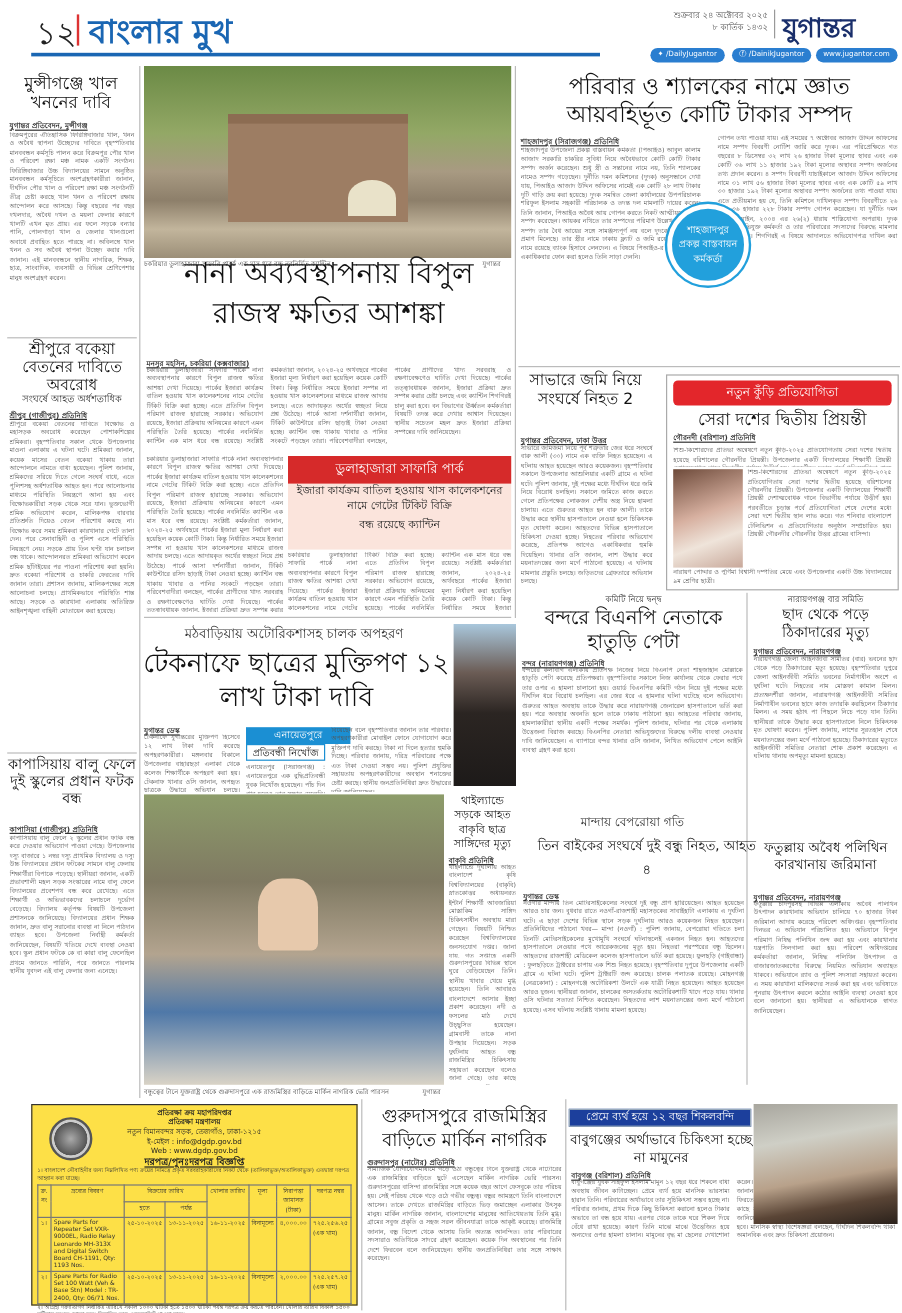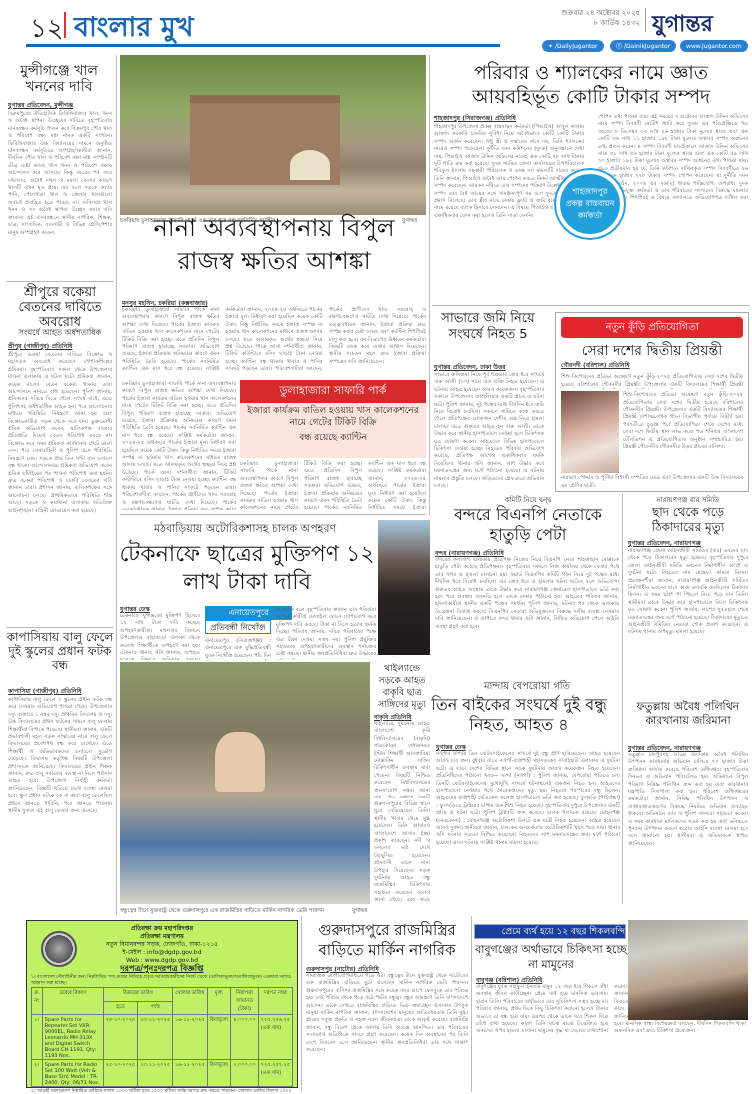--- a/index.html
+++ b/index.html
@@ -17,24 +17,24 @@
 .byline{font-size:6px;color:#333;text-decoration:underline;font-weight:bold}
 .body-text{font-size:5.2px;line-height:7.4px;color:#555;text-align:justify;overflow:hidden}
 .photo{background:linear-gradient(135deg,#5c7a3a,#8aa05c 40%,#b9a586 70%,#6f6050)}
 .caption{font-size:5.5px;color:#444}
 .rule-v{background:#bbb;width:1px}
 .rule-h{background:#bbb;height:1px}
 .badge-red{background:#e3262b;color:#fff;text-align:center;border-radius:4px}
 .badge-blue{background:#1b8fd3;color:#fff;text-align:center}
 .circle-badge{border-radius:50%;background:#22a0dc;border:4px solid #fff;box-shadow:0 0 0 2px #22a0dc;color:#fff;text-align:center;display:flex;flex-direction:column;justify-content:center;font-size:11px;line-height:15px}
 .boxed{border:1px solid #aaa}
-.ad-box{border:1.5px solid #333;background:#bef264}
+.ad-box{border:1.5px solid #333;background:#fde047}
 table.ad-table{border-collapse:collapse;font-size:5px;width:100%}
 table.ad-table td,table.ad-table th{border:0.6px solid #777;padding:1px 2px;vertical-align:top;color:#333;font-weight:normal}
-.navy-banner{background:#1c3f9c;color:#fff;text-align:right;border:1px solid #9ab}
+.navy-banner{background:#1c3f9c;color:#fff;text-align:center;border:1px solid #9ab}
 </style>
 </head>
 <body>
 
 <div class="abs masthead-num">১২</div>
 <div class="abs masthead-sep"></div>
 <div class="abs masthead-title">বাংলার মুখ</div>
 <div class="abs masthead-rule"></div>
 <div class="abs date-block">
   <div>শুক্রবার ২৪ অক্টোবর ২০২৫</div>
@@ -91,21 +91,21 @@
 <div class="abs body-text" style="left:434px;top:123px;width:150px;height:178px">শাহজাদপুর উপজেলা প্রকল্প বাস্তবায়ন কর্মকর্তা (পিআইও) আবুল কালাম আজাদ সরকারি চাকরির সুবিধা নিয়ে অবৈধভাবে কোটি কোটি টাকার সম্পদ অর্জন করেছেন। শুধু স্ত্রী ও সন্তানের নামে নয়, তিনি শ্যালকের নামেও সম্পদ গড়েছেন। দুর্নীতি দমন কমিশনের (দুদক) অনুসন্ধানে দেখা যায়, পিআইও আজাদ উদ্দিন অফিসের নামেই এক কোটি ২৮ লাখ টাকার দুটি গাড়ি ক্রয় করা হয়েছে। দুদক সমন্বিত জেলা কার্যালয়ের উপপরিচালক শরিফুল ইসলাম সহকারী পরিচালক ও তদন্ত দল মামলাটি দায়ের করেন। তিনি জানান, পিআইও অবৈধ আয় গোপন করতে নিকট আত্মীয়দের নামে সম্পদ করেছেন। আয়কর নথিতে তার সম্পদের পরিমাণ উল্লেখ নেই। এসব সম্পদ তার বৈধ আয়ের সঙ্গে সামঞ্জস্যপূর্ণ নয় বলে দুদকের অনুসন্ধানে প্রমাণ মিলেছে। তার স্ত্রীর নামে ঢাকায় ফ্ল্যাট ও জমি রয়েছে। শ্যালকের নামে রয়েছে ব্যাংক হিসাবে লেনদেন। এ বিষয়ে পিআইও-র বক্তব্য জানতে একাধিকবার ফোন করা হলেও তিনি সাড়া দেননি।</div>
 <div class="abs body-text" style="left:598px;top:113px;width:150px;height:188px">গোপন তথ্য পাওয়া যায়। এই সময়ের ৭ অক্টোবর আজাদ উদ্দিন অফিসের নামে সম্পদ বিবরণী নোটিশ জারি করে দুদক। এর পরিপ্রেক্ষিতে গত বছরের ৮ ডিসেম্বর ৩২ লাখ ২৬ হাজার টাকা মূল্যের স্থাবর এবং এক কোটি ৩৬ লাখ ১১ হাজার ১৯২ টাকা মূল্যের অস্থাবর সম্পদ অর্জনের তথ্য প্রদান করেন। ৪ সম্পদ বিবরণী যাচাইকালে আজাদ উদ্দিন অফিসের নামে ৩১ লাখ ৫৬ হাজার টাকা মূল্যের স্থাবর এবং এক কোটি ৫৯ লাখ ৩০ হাজার ১৯২ টাকা মূল্যের অস্থাবর সম্পদ অর্জনের তথ্য পাওয়া যায়। এতে প্রতীয়মান হয় যে, তিনি কমিশনে দাখিলকৃত সম্পদ বিবরণীতে ২৬ লাখ ৩৬ হাজার ২২৮ টাকার সম্পদ গোপন করেছেন। যা দুর্নীতি দমন কমিশন আইন, ২০০৪ এর ২৬(২) ধারায় শাস্তিযোগ্য অপরাধ। দুদক জানায়, অভিযুক্ত কর্মকর্তা ও তার পরিবারের সদস্যদের বিরুদ্ধে মামলার প্রস্তুতি চলছে। শিগগিরই এ বিষয়ে আদালতে অভিযোগপত্র দাখিল করা হবে।</div>
 <div class="abs circle-badge" style="left:556px;top:170px;width:68px;height:68px;font-size:8px;line-height:12px">
   <span>শাহজাদপুর</span>
   <span>প্রকল্প বাস্তবায়ন</span>
   <span>কর্মকর্তা</span>
 </div>
 
 <div class="abs rule-h" style="left:432px;top:305px;width:318px"></div>
 
-<div class="abs headline" style="left:432px;top:310px;width:112px;font-size:13px;line-height:16px">সাভারে জমি নিয়ে সংঘর্ষে নিহত 5</div>
+<div class="abs headline" style="left:432px;top:310px;width:112px;font-size:13px;line-height:16px">সাভারে জমি নিয়ে সংঘর্ষে নিহত 2</div>
 <div class="abs byline" style="left:434px;top:362px">যুগান্তর প্রতিবেদন, ঢাকা উত্তর</div>
 <div class="abs body-text" style="left:434px;top:371px;width:110px;height:150px">সাভারে জমিজমা নিয়ে পূর্ব শত্রুতার জের ধরে সংঘর্ষে বারু আলী (৩০) নামে এক ব্যক্তি নিহত হয়েছেন। এ ঘটনায় আহত হয়েছেন আরও কয়েকজন। বৃহস্পতিবার সকালে উপজেলার আশুলিয়ার একটি গ্রামে এ ঘটনা ঘটে। পুলিশ জানায়, দুই পক্ষের মধ্যে দীর্ঘদিন ধরে জমি নিয়ে বিরোধ চলছিল। সকালে জমিতে কাজ করতে গেলে প্রতিপক্ষের লোকজন দেশীয় অস্ত্র নিয়ে হামলা চালায়। এতে গুরুতর আহত হন বারু আলী। তাকে উদ্ধার করে স্থানীয় হাসপাতালে নেওয়া হলে চিকিৎসক মৃত ঘোষণা করেন। আহতদের বিভিন্ন হাসপাতালে চিকিৎসা দেওয়া হচ্ছে। নিহতের পরিবার অভিযোগ করেছে, প্রতিপক্ষ আগেও একাধিকবার হুমকি দিয়েছিল। থানার ওসি জানান, লাশ উদ্ধার করে ময়নাতদন্তের জন্য মর্গে পাঠানো হয়েছে। এ ঘটনায় মামলার প্রস্তুতি চলছে। জড়িতদের গ্রেফতারে অভিযান চলছে।</div>
 
 <div class="abs boxed" style="left:555px;top:312px;width:194px;height:180px;background:#fff">
   <div class="badge-red" style="margin:4px 5px;font-size:10px;padding:2px 12px">নতুন কুঁড়ি প্রতিযোগিতা</div>
   <div class="headline" style="font-size:14px;margin-top:2px">সেরা দশের দ্বিতীয় প্রিয়ন্তী</div>
   <div class="byline" style="margin:2px 5px">গৌরনদী (বরিশাল) প্রতিনিধি</div>
   <div class="body-text" style="margin:0 5px;height:16px">শিশু-কিশোরদের প্রতিভা অন্বেষণে নতুন কুঁড়ি-২০২৫ প্রতিযোগিতায় সেরা দশের দ্বিতীয় হয়েছে বরিশালের গৌরনদীর প্রিয়ন্তী। উপজেলার একটি বিদ্যালয়ের শিক্ষার্থী প্রিয়ন্তী দেশাত্মবোধক গানে বিভাগীয় পর্যায়ে উত্তীর্ণ হয়। পরবর্তীতে চূড়ান্ত পর্বে প্রতিযোগিতা শেষে দেশের মধ্যে সেরা দশে দ্বিতীয় স্থান লাভ করে। গত শনিবার বাংলাদেশ টেলিভিশন এ প্রতিযোগিতার অনুষ্ঠান সম্প্রচারিত হয়। প্রিয়ন্তী গৌরনদীর গৌরনদীর উত্তর গ্রামের বাসিন্দা।</div>
   <div style="display:flex;margin:2px 5px 0 5px">
     <div style="width:58px;height:82px;background:linear-gradient(160deg,#6d4a3a,#d7b0a0 45%,#efe4da 70%,#c8a89a);flex:none"></div>
@@ -143,21 +143,21 @@
 </div>
 <div class="abs caption" style="left:120px;top:907px;width:235px">বন্ধুত্বের টানে যুক্তরাষ্ট্র থেকে গুরুদাসপুরে এক রাজমিস্ত্রির বাড়িতে মার্কিন নাগরিক ভেরি পারসন</div>
 <div class="abs caption" style="left:352px;top:907px">যুগান্তর</div>
 <div class="abs body-text" style="left:374px;top:800px;width:56px;height:104px">গুরুদাসপুরের বিভিন্ন স্থানে ঘুরে বেড়িয়েছেন তিনি। স্থানীয় খাবার খেয়ে মুগ্ধ হয়েছেন। তিনি আবারও বাংলাদেশে আসার ইচ্ছা প্রকাশ করেছেন। নদী ও ফসলের মাঠ দেখে উচ্ছ্বসিত হয়েছেন। গ্রামবাসী তাকে নানা উপহার দিয়েছেন। সড়ক দুর্ঘটনায় আহত বন্ধু রাজমিস্ত্রির চিকিৎসায় সহায়তা করেছেন বলেও জানা গেছে। তার কাছে শুনে এলাকাবাসী মুগ্ধ।</div>
 
 <div class="abs headline" style="left:372px;top:662px;width:60px;font-size:9px;line-height:12px">থাইল্যান্ডে সড়কে আহত বাকৃবি ছাত্র সাঙ্গিদের মৃত্যু</div>
 <div class="abs byline" style="left:374px;top:712px">বাকৃবি প্রতিনিধি</div>
 <div class="abs body-text" style="left:374px;top:720px;width:56px;height:78px">থাইল্যান্ডে দুর্ঘটনায় আহত বাংলাদেশ কৃষি বিশ্ববিদ্যালয়ের (বাকৃবি) স্নাতকোত্তর অধ্যয়নরত ইন্টার্ন শিক্ষার্থী আবজারিয়া মোস্তাকিম সাঙ্গিদ চিকিৎসাধীন অবস্থায় মারা গেছেন। বিষয়টি নিশ্চিত করেছেন বিশ্ববিদ্যালয়ের জনসংযোগ দপ্তর। জানা যায়, গত সপ্তাহে একটি গবেষণা কাজে থাইল্যান্ডে যান তিনি। সেখানে সড়ক দুর্ঘটনায় গুরুতর আহত হন। তাকে স্থানীয় একটি হাসপাতালে ভর্তি করা হয়। বৃহস্পতিবার চিকিৎসাধীন অবস্থায় তার মৃত্যু হয়। তার মৃত্যুতে বিশ্ববিদ্যালয়ে শোকের ছায়া নেমে এসেছে। উপাচার্য গভীর শোক প্রকাশ করেছেন এবং মরদেহ দেশে ফিরিয়ে আনতে প্রয়োজনীয় ব্যবস্থা নেওয়া হচ্ছে বলে জানিয়েছেন।</div>
 
 <div class="abs headline" style="left:434px;top:680px;width:186px;font-size:10px;color:#333">মান্দায় বেপরোয়া গতি</div>
-<div class="abs headline" style="left:426px;top:695px;width:186px;font-size:16px;line-height:20px">তিন বাইকের সংঘর্ষে দুই বন্ধু নিহত, আহত ৪</div>
+<div class="abs headline" style="left:446px;top:695px;width:186px;font-size:11px;line-height:20px">তিন বাইকের সংঘর্ষে দুই বন্ধু নিহত, আহত ৪</div>
 <div class="abs byline" style="left:436px;top:742px">যুগান্তর ডেস্ক</div>
 <div class="abs body-text" style="left:436px;top:750px;width:184px;height:154px">নওগাঁর মান্দায় তিন মোটরসাইকেলের সংঘর্ষে দুই বন্ধু প্রাণ হারিয়েছেন। আহত হয়েছেন আরও চার জন। বুধবার রাতে নওগাঁ-রাজশাহী মহাসড়কের সাবাইহাটা এলাকায় এ দুর্ঘটনা ঘটে। এ ছাড়া দেশের বিভিন্ন স্থানে সড়ক দুর্ঘটনায় আরও কয়েকজন নিহত হয়েছেন। প্রতিনিধিদের পাঠানো খবর— মান্দা (নওগাঁ) : পুলিশ জানায়, বেপরোয়া গতিতে চলা তিনটি মোটরসাইকেলের মুখোমুখি সংঘর্ষে ঘটনাস্থলেই একজন নিহত হন। আহতদের হাসপাতালে নেওয়ার পথে আরেকজনের মৃত্যু হয়। নিহতরা পরস্পরের বন্ধু ছিলেন। আহতদের রাজশাহী মেডিকেল কলেজ হাসপাতালে ভর্তি করা হয়েছে। ফুলছড়ি (গাইবান্ধা) : ফুলছড়িতে ট্রাক্টরের চাপায় এক শিশু নিহত হয়েছে। বৃহস্পতিবার দুপুরে উপজেলার একটি গ্রামে এ ঘটনা ঘটে। পুলিশ ট্রাক্টরটি জব্দ করেছে। চালক পলাতক রয়েছে। মোহনগঞ্জ (নেত্রকোনা) : মোহনগঞ্জে অটোরিকশা উলটে এক যাত্রী নিহত হয়েছেন। আহত হয়েছেন আরও দুজন। স্থানীয়রা জানান, চালকের অসতর্কতায় অটোরিকশাটি খাদে পড়ে যায়। থানার ওসি ঘটনার সত্যতা নিশ্চিত করেছেন। নিহতদের লাশ ময়নাতদন্তের জন্য মর্গে পাঠানো হয়েছে। এসব ঘটনায় সংশ্লিষ্ট থানায় মামলা হয়েছে।</div>
 
 <div class="abs headline" style="left:626px;top:700px;width:124px;font-size:11px;line-height:14px">ফতুল্লায় অবৈধ পলিথিন কারখানায় জরিমানা</div>
 <div class="abs byline" style="left:628px;top:743px">যুগান্তর প্রতিবেদন, নারায়ণগঞ্জ</div>
 <div class="abs body-text" style="left:628px;top:751px;width:120px;height:160px">ফতুল্লার চাঁদপুরসহ বিভিন্ন এলাকায় অবৈধ পলিথিন উৎপাদন কারখানায় অভিযান চালিয়ে ৭০ হাজার টাকা জরিমানা আদায় করেছে পরিবেশ অধিদপ্তর। বৃহস্পতিবার দিনভর এ অভিযান পরিচালিত হয়। অভিযানে বিপুল পরিমাণ নিষিদ্ধ পলিথিন জব্দ করা হয় এবং কারখানার যন্ত্রপাতি সিলগালা করা হয়। পরিবেশ অধিদপ্তরের কর্মকর্তারা জানান, নিষিদ্ধ পলিথিন উৎপাদন ও বাজারজাতকরণের বিরুদ্ধে নিয়মিত অভিযান অব্যাহত থাকবে। অভিযানে র‌্যাব ও পুলিশ সদস্যরা সহায়তা করেন। এ সময় কারখানা মালিকদের সতর্ক করা হয় এবং ভবিষ্যতে পুনরায় উৎপাদন করলে কঠোর আইনি ব্যবস্থা নেওয়া হবে বলে জানানো হয়। স্থানীয়রা এ অভিযানকে স্বাগত জানিয়েছেন।</div>
 
 <div class="abs ad-box" style="left:26px;top:920px;width:272px;height:168px">
   <div style="position:absolute;left:14px;top:10px;width:36px;height:36px;border-radius:50%;border:2px solid #555;background:radial-gradient(#aaa,#555 60%,#ccc 62%)"></div>
   <div style="text-align:center;font-size:6px;line-height:8px;padding-top:3px;color:#222">

